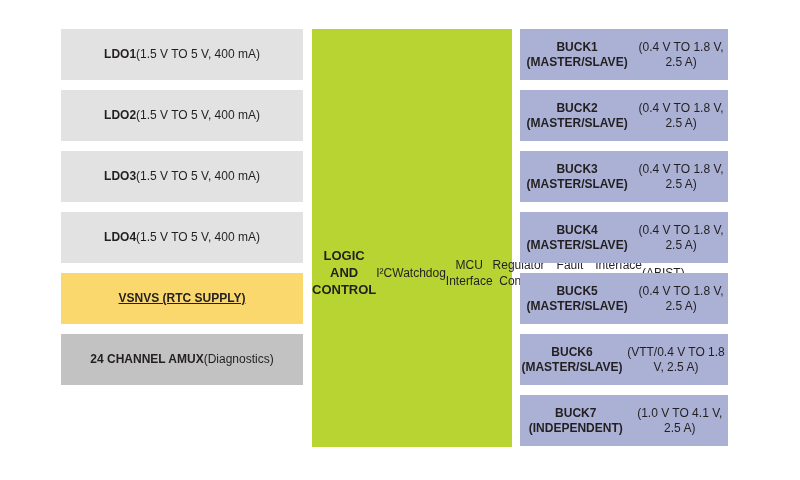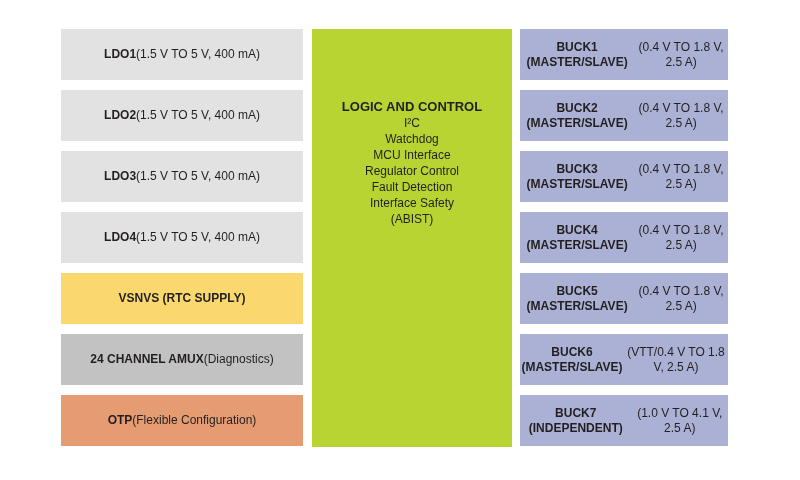--- a/index.html
+++ b/index.html
@@ -16,27 +16,27 @@
   .col-right{left:520px;width:208px;}
   .block{
     height:51px;
     display:flex;flex-direction:row;justify-content:center;align-items:center;
     text-align:center;
     font-size:12px;line-height:15px;
   }
   .block .title{font-weight:bold;}
   .ldo{background:var(--c-ldo,#e2e2e2);}
   .amux{background:var(--c-amux,#c2c2c2);}
-  .vsnvs{background:var(--c-vsnvs,#fbd86e);}
+  .vsnvs{background:var(--c-vsnvs,#fbd86e);text-decoration:underline;}
   .otp{background:var(--c-otp,#e69c72);}
   .buck{background:var(--c-buck,#aab1d5);}
   .center-block{
     position:absolute;left:312px;top:29px;width:200px;height:418px;
     background:var(--c-green,#b8d432);
-    display:flex;flex-direction:column;align-items:center;
+    display:flex;align-items:center;
     padding-top:69px;box-sizing:border-box;
     text-align:center;
     font-size:12px;line-height:16px;
   }
   .center-block .title{font-weight:bold;font-size:13px;line-height:17px;}
 </style>
 </head>
 <body>
 
 <div class="canvas">
@@ -57,24 +57,20 @@
     <div class="block ldo">
       <span class="title">LDO4</span>
       <span class="sub">(1.5 V TO 5 V, 400 mA)</span>
     </div>
     <div class="block vsnvs">
       <span class="title">VSNVS (RTC SUPPLY)</span>
     </div>
     <div class="block amux">
       <span class="title">24 CHANNEL AMUX</span>
       <span class="sub">(Diagnostics)</span>
-    </div>
-    <div class="block otp">
-      <span class="title">OTP</span>
-      <span class="sub">(Flexible Configuration)</span>
     </div>
   </div>
 
   <div class="center-block">
     <span class="title">LOGIC AND CONTROL</span>
     <span>I²C</span>
     <span>Watchdog</span>
     <span>MCU Interface</span>
     <span>Regulator Control</span>
     <span>Fault Detection</span>

